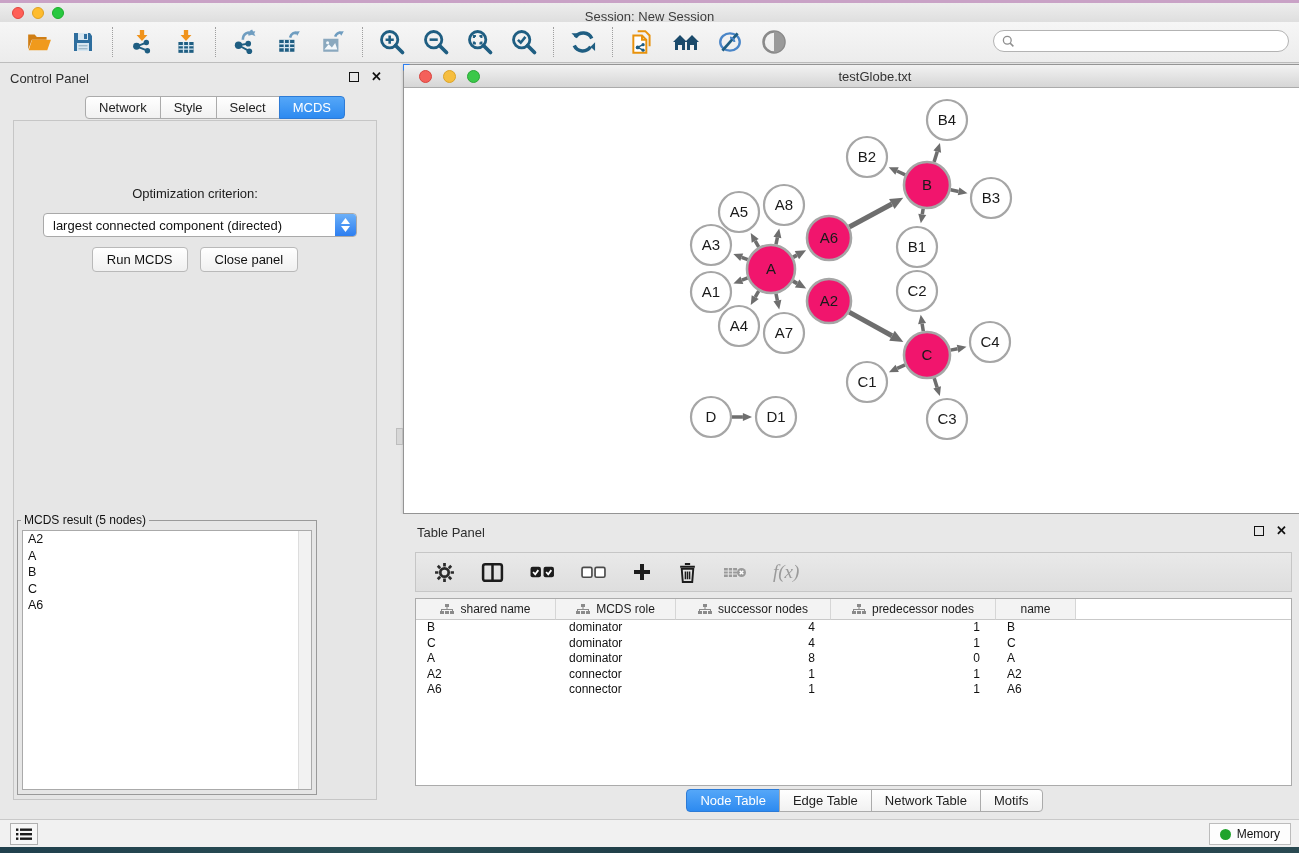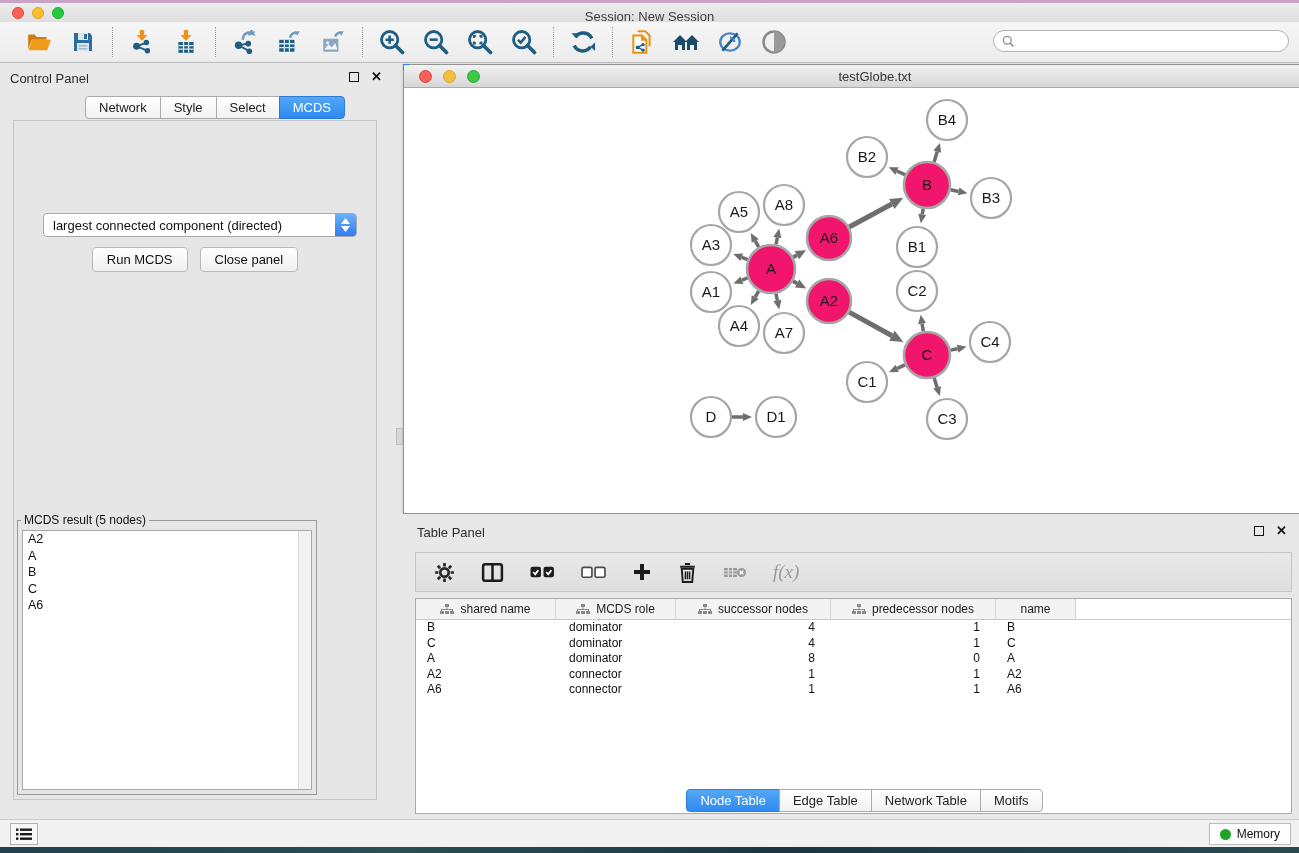--- a/index.html
+++ b/index.html
@@ -83,21 +83,21 @@
   
   .table-panel { position:absolute; left:390px; top:514px; width:909px; height:305px; background:#e8e8e8; }
   .tp-head { position:absolute; left:27px; top:11px; font-size:13px; color:#2d2d2d; }
   .tp-icons { position:absolute; right:12px; top:12px; display:flex; gap:12px; align-items:center; }
   .tp-toolbar { position:absolute; left:25px; top:38px; width:877px; height:40px;
     background:linear-gradient(#e9e9e9,#dedede); border:1px solid #c6c6c6;
     display:flex; align-items:center; gap:26px; padding-left:18px; }
   .tp-tool { display:flex; align-items:center; justify-content:center; }
   .fx-label { font-family:"Liberation Serif", serif; font-style:italic; font-size:19px; color:#9a9a9a; }
 
-  .data-table { position:absolute; left:25px; top:84px; width:877px; height:216px;
+  .data-table { position:absolute; left:25px; top:84px; width:877px; height:188px;
     background:#fff; border:1px solid #ababab; overflow:hidden; }
   .dt-header { display:grid; grid-template-columns:140px 120px 155px 165px 80px 1fr; height:21px; }
   .dt-hcell { background:#f3f3f3; border-right:1px solid #d6d6d6; border-bottom:1px solid #c9c9c9;
     display:flex; align-items:center; justify-content:center; gap:6px; font-size:12px; color:#1c1c1c; }
   .dt-hcell.empty { background:#fff; border-right:none; }
   .dt-row { display:grid; grid-template-columns:140px 120px 155px 165px 80px 1fr; height:15.6px; }
   .dt-cell { font-size:12px; color:#111; line-height:15.6px; white-space:nowrap; }
   .dt-cell.l0 { padding-left:11px; }
   .dt-cell.l1 { padding-left:13px; }
   .dt-cell.r { text-align:right; padding-right:16px; }
@@ -292,20 +292,21 @@
       <span class="float-glyph"></span>
       <span class="close-glyph">✕</span>
     </div>
     <div class="seg cp-tabs" id="cp-tabs">
         <button class="seg-btn">Network</button>
         <button class="seg-btn">Style</button>
         <button class="seg-btn">Select</button>
         <button class="seg-btn selected">MCDS</button>
       </div>
     <div class="cp-inner">
+      <div class="opt-label">Optimization criterion:</div>
       <div class="dropdown">
         <span class="dd-text">largest connected component (directed)</span>
         <span class="dd-cap">
           <svg width="9" height="6" viewBox="0 0 9 6">
               <path d="M4.5 0 L9 6 H0 Z" fill="#fff"></path>
             </svg>
           <svg width="9" height="6" viewBox="0 0 9 6">
               <path d="M4.5 6 L0 0 H9 Z" fill="#fff"></path>
             </svg>
         </span>

